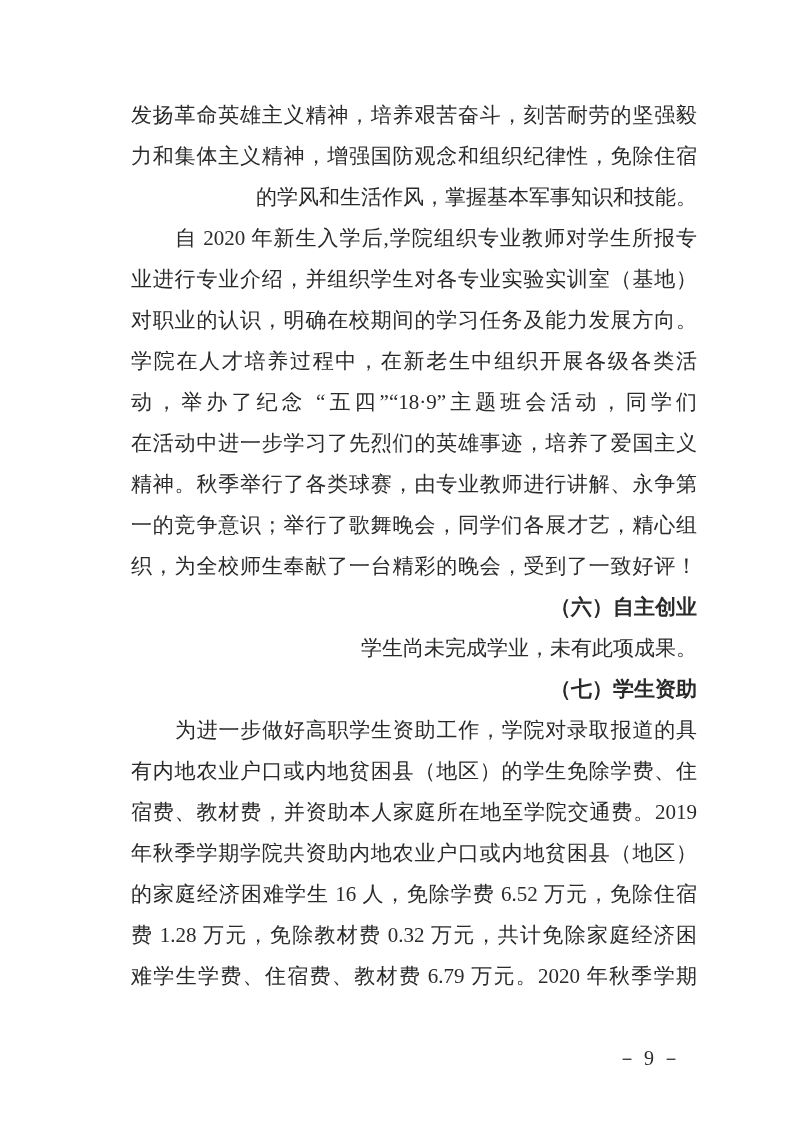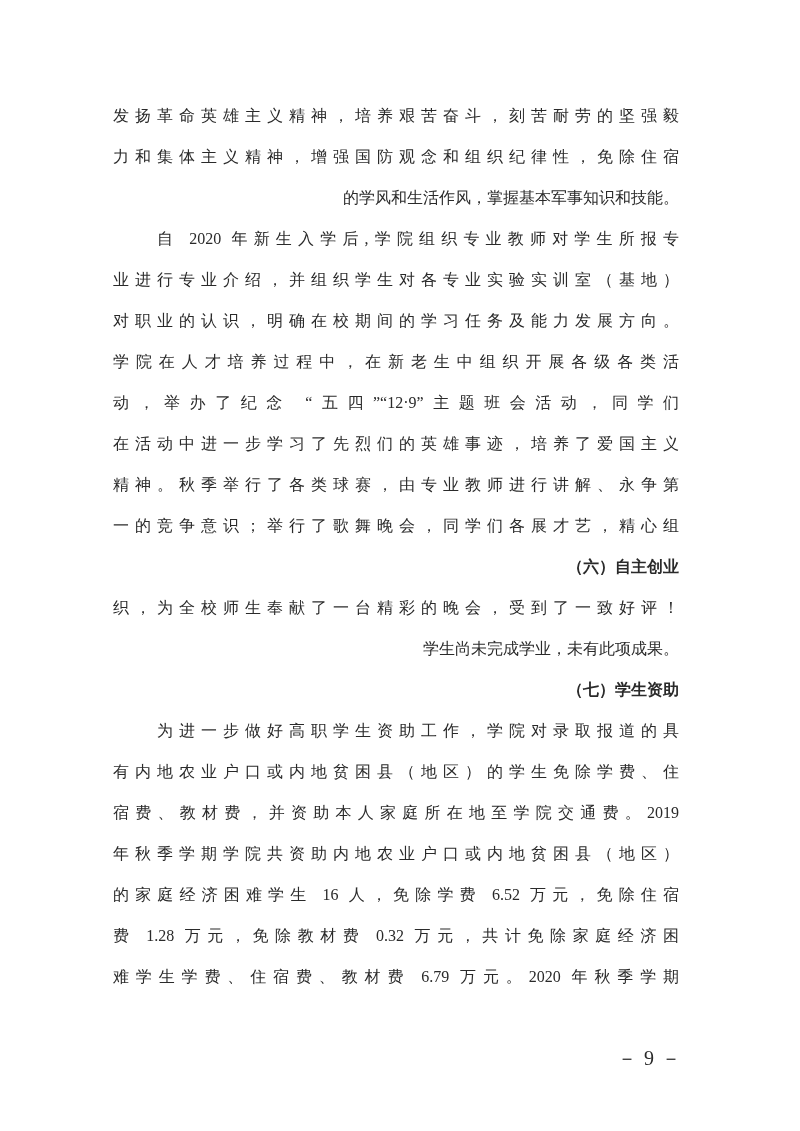--- a/index.html
+++ b/index.html
@@ -11,24 +11,24 @@
     position: relative;
     width: 800px;
     height: 1131px;
     background: #ffffff;
     overflow: hidden;
     font-family: "Liberation Serif", "DejaVu Serif", serif;
     color: #2a2a2a;
   }
   .body-text {
     position: absolute;
-    left: 113px;
+    left: 131px;
     top: 95px;
     width: 566px;
-    font-size: 16px;
+    font-size: 21px;
     line-height: 41px;
   }
   .line {
     height: 41px;
     overflow: hidden;
     text-align: right;
     white-space: nowrap;
   }
   .line.justify {
     white-space: normal;
@@ -57,26 +57,26 @@
 
 <div class="page">
   <main class="body-text">
       <div class="line justify">发扬革命英雄主义精神，培养艰苦奋斗，刻苦耐劳的坚强毅</div>
       <div class="line justify">力和集体主义精神，增强国防观念和组织纪律性，免除住宿</div>
       <div class="line">的学风和生活作风，掌握基本军事知识和技能。</div>
       <div class="line justify indent">自 2020 年新生入学后,学院组织专业教师对学生所报专</div>
       <div class="line justify">业进行专业介绍，并组织学生对各专业实验实训室（基地）</div>
       <div class="line justify">对职业的认识，明确在校期间的学习任务及能力发展方向。</div>
       <div class="line justify">学院在人才培养过程中，在新老生中组织开展各级各类活</div>
-      <div class="line justify">动，举办了纪念 “五四”“12·9”主题班会活动，同学们</div>
+      <div class="line justify">动，举办了纪念 “五四”“18·9”主题班会活动，同学们</div>
       <div class="line justify">在活动中进一步学习了先烈们的英雄事迹，培养了爱国主义</div>
       <div class="line justify">精神。秋季举行了各类球赛，由专业教师进行讲解、永争第</div>
       <div class="line justify">一的竞争意识；举行了歌舞晚会，同学们各展才艺，精心组</div>
+      <div class="line justify">织，为全校师生奉献了一台精彩的晚会，受到了一致好评！</div>
       <div class="line indent heading">（六）自主创业</div>
-      <div class="line justify">织，为全校师生奉献了一台精彩的晚会，受到了一致好评！</div>
       <div class="line indent">学生尚未完成学业，未有此项成果。</div>
       <div class="line indent heading">（七）学生资助</div>
       <div class="line justify indent">为进一步做好高职学生资助工作，学院对录取报道的具</div>
       <div class="line justify">有内地农业户口或内地贫困县（地区）的学生免除学费、住</div>
       <div class="line justify">宿费、教材费，并资助本人家庭所在地至学院交通费。2019</div>
       <div class="line justify">年秋季学期学院共资助内地农业户口或内地贫困县（地区）</div>
       <div class="line justify">的家庭经济困难学生 16 人，免除学费 6.52 万元，免除住宿</div>
       <div class="line justify">费 1.28 万元，免除教材费 0.32 万元，共计免除家庭经济困</div>
       <div class="line justify">难学生学费、住宿费、教材费 6.79 万元。2020 年秋季学期</div>
     </main>

